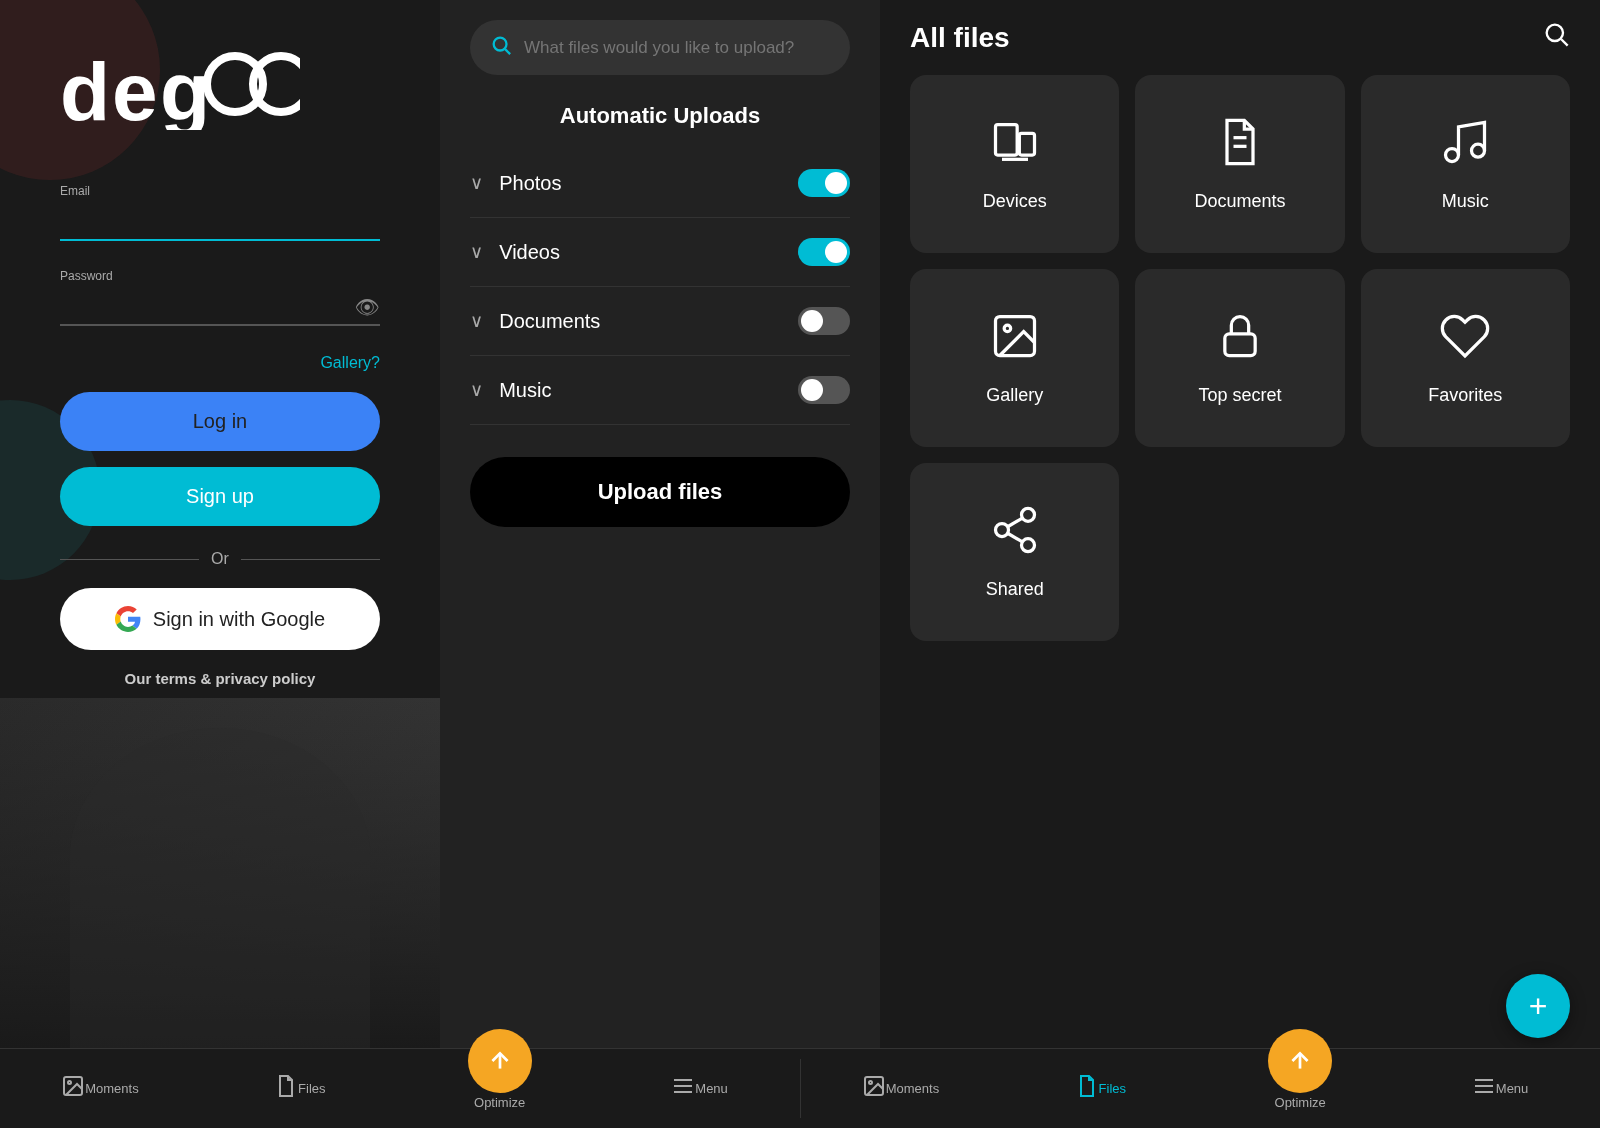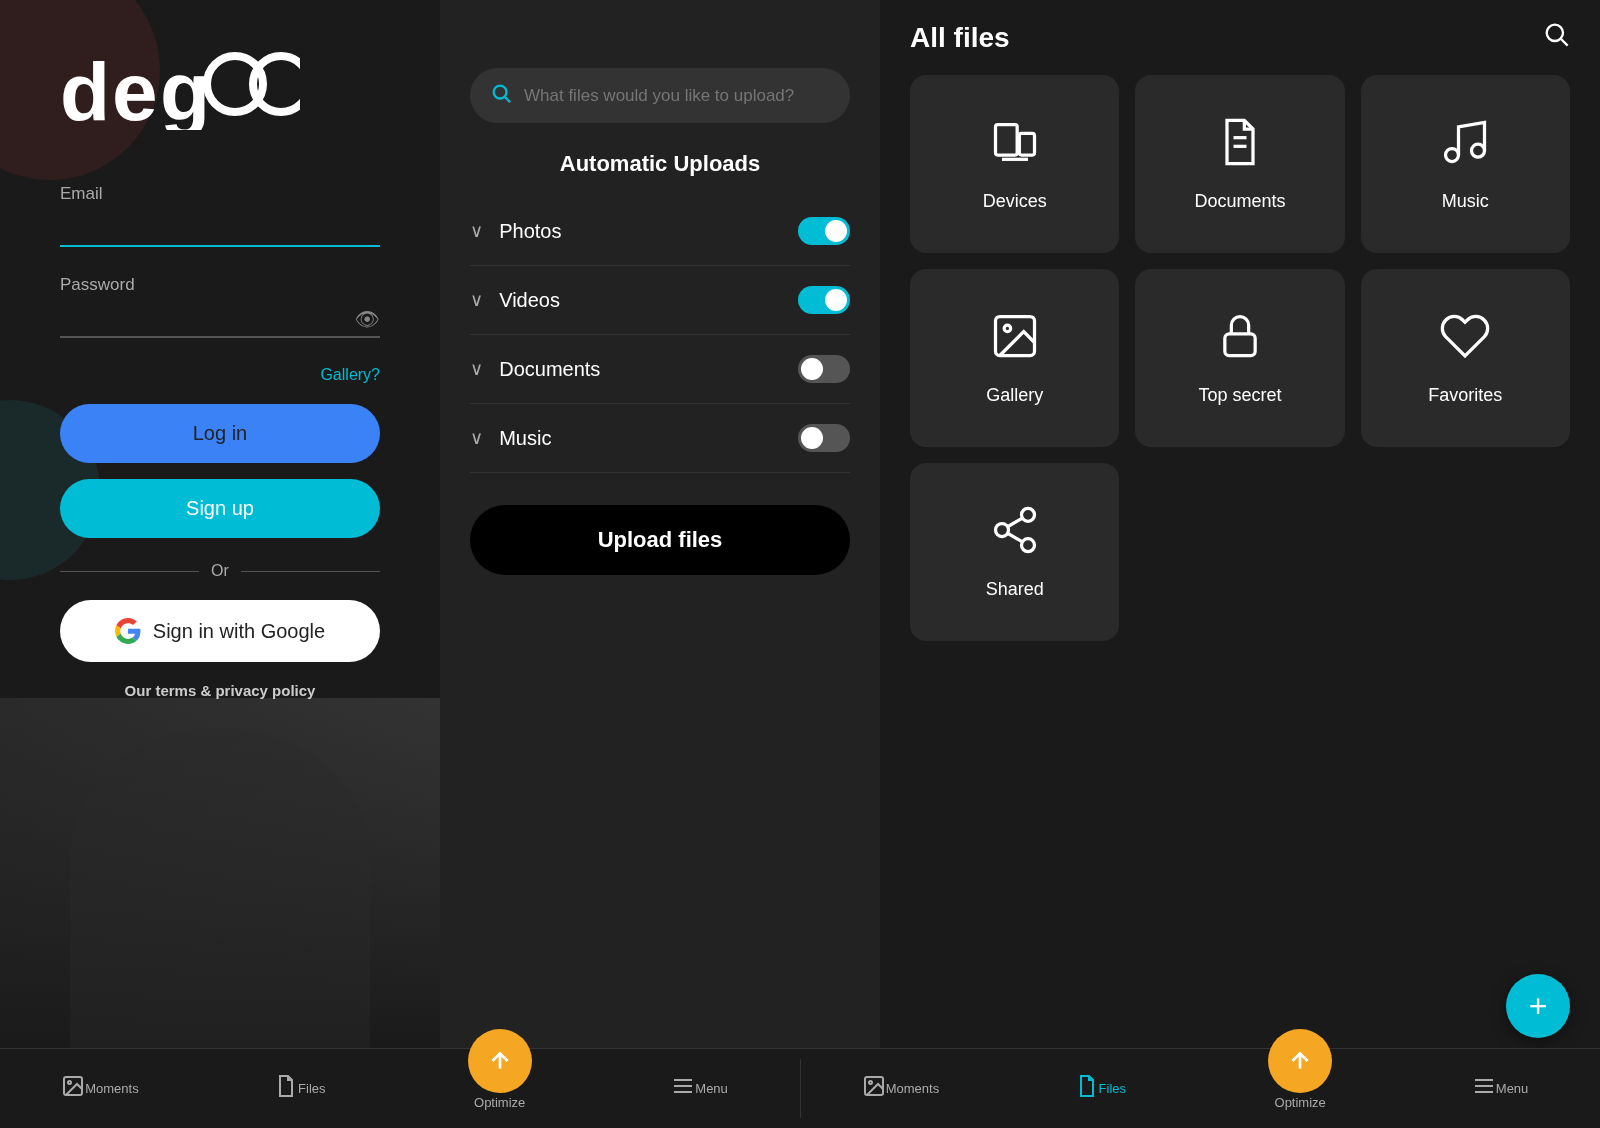--- a/index.html
+++ b/index.html
@@ -91,21 +91,21 @@
     .left-panel-inner {
       position: relative;
       z-index: 1;
     }
 
     .form-group {
       margin-bottom: 28px;
     }
 
     .form-label {
-      font-size: 17px;
+      font-size: 12px;
       color: #aaa;
       display: block;
       margin-bottom: 4px;
     }
 
     .form-input-wrapper {
       position: relative;
     }
 
     .form-input {
@@ -225,21 +225,20 @@
     }
 
     .search-bar {
       display: flex;
       align-items: center;
       background: #333;
       border-radius: 30px;
       padding: 14px 20px;
       margin-bottom: 28px;
       gap: 12px;
-      margin-top: 48px;
     }
 
     .search-icon-wrap {
       color: #00bcd4;
       font-size: 20px;
     }
 
     .search-input {
       background: transparent;
       border: none;

